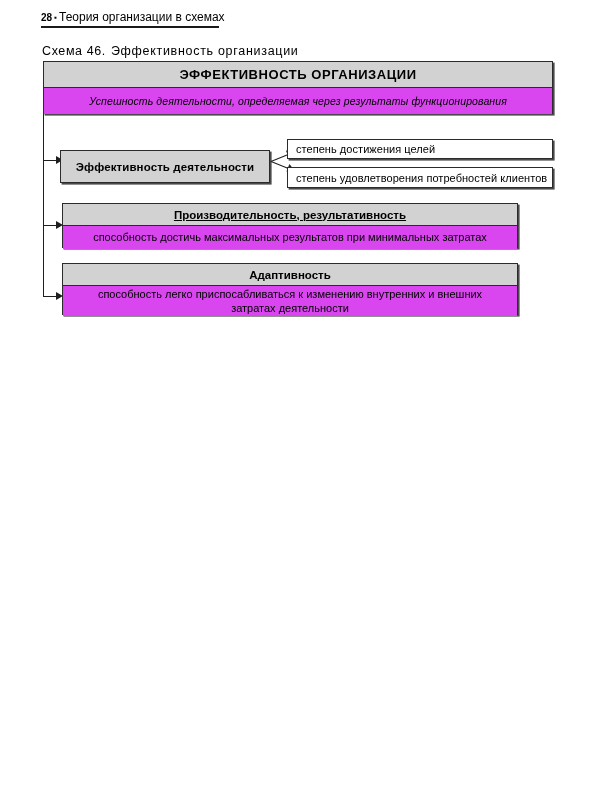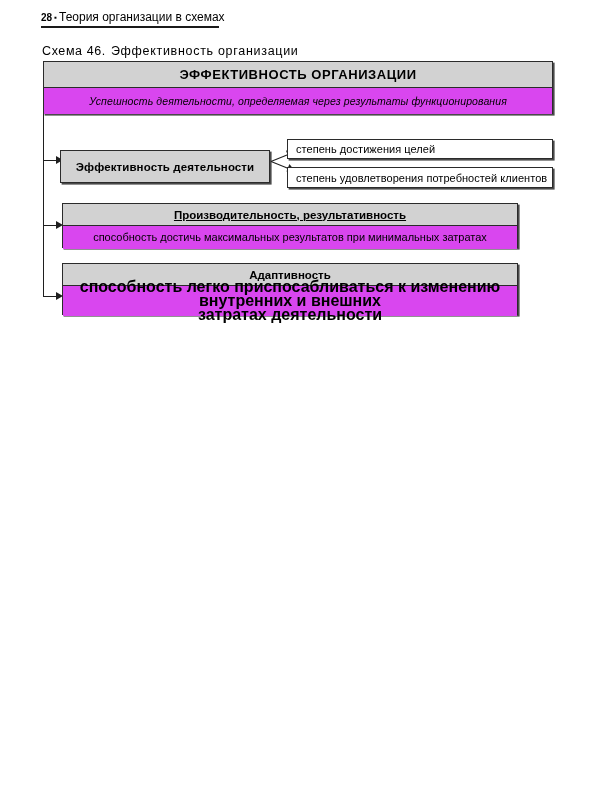--- a/index.html
+++ b/index.html
@@ -226,24 +226,23 @@
     top: 263px;
     width: 456px;
     height: 52px;
   }
   #b3-box .band {
     height: 21px;
     font-size: 11.5px;
   }
   #b3-box .body-cell {
     height: 29.4px;
-    font-size: 16px;
+    font-size: 11px;
     line-height: 14px;
     padding: 0 14px;
-    font-weight: bold;
   }
   .two-line {
     display: block;
     width: 100%;
     text-align: center;
   }
 </style>
 </head>
 <body>
 

